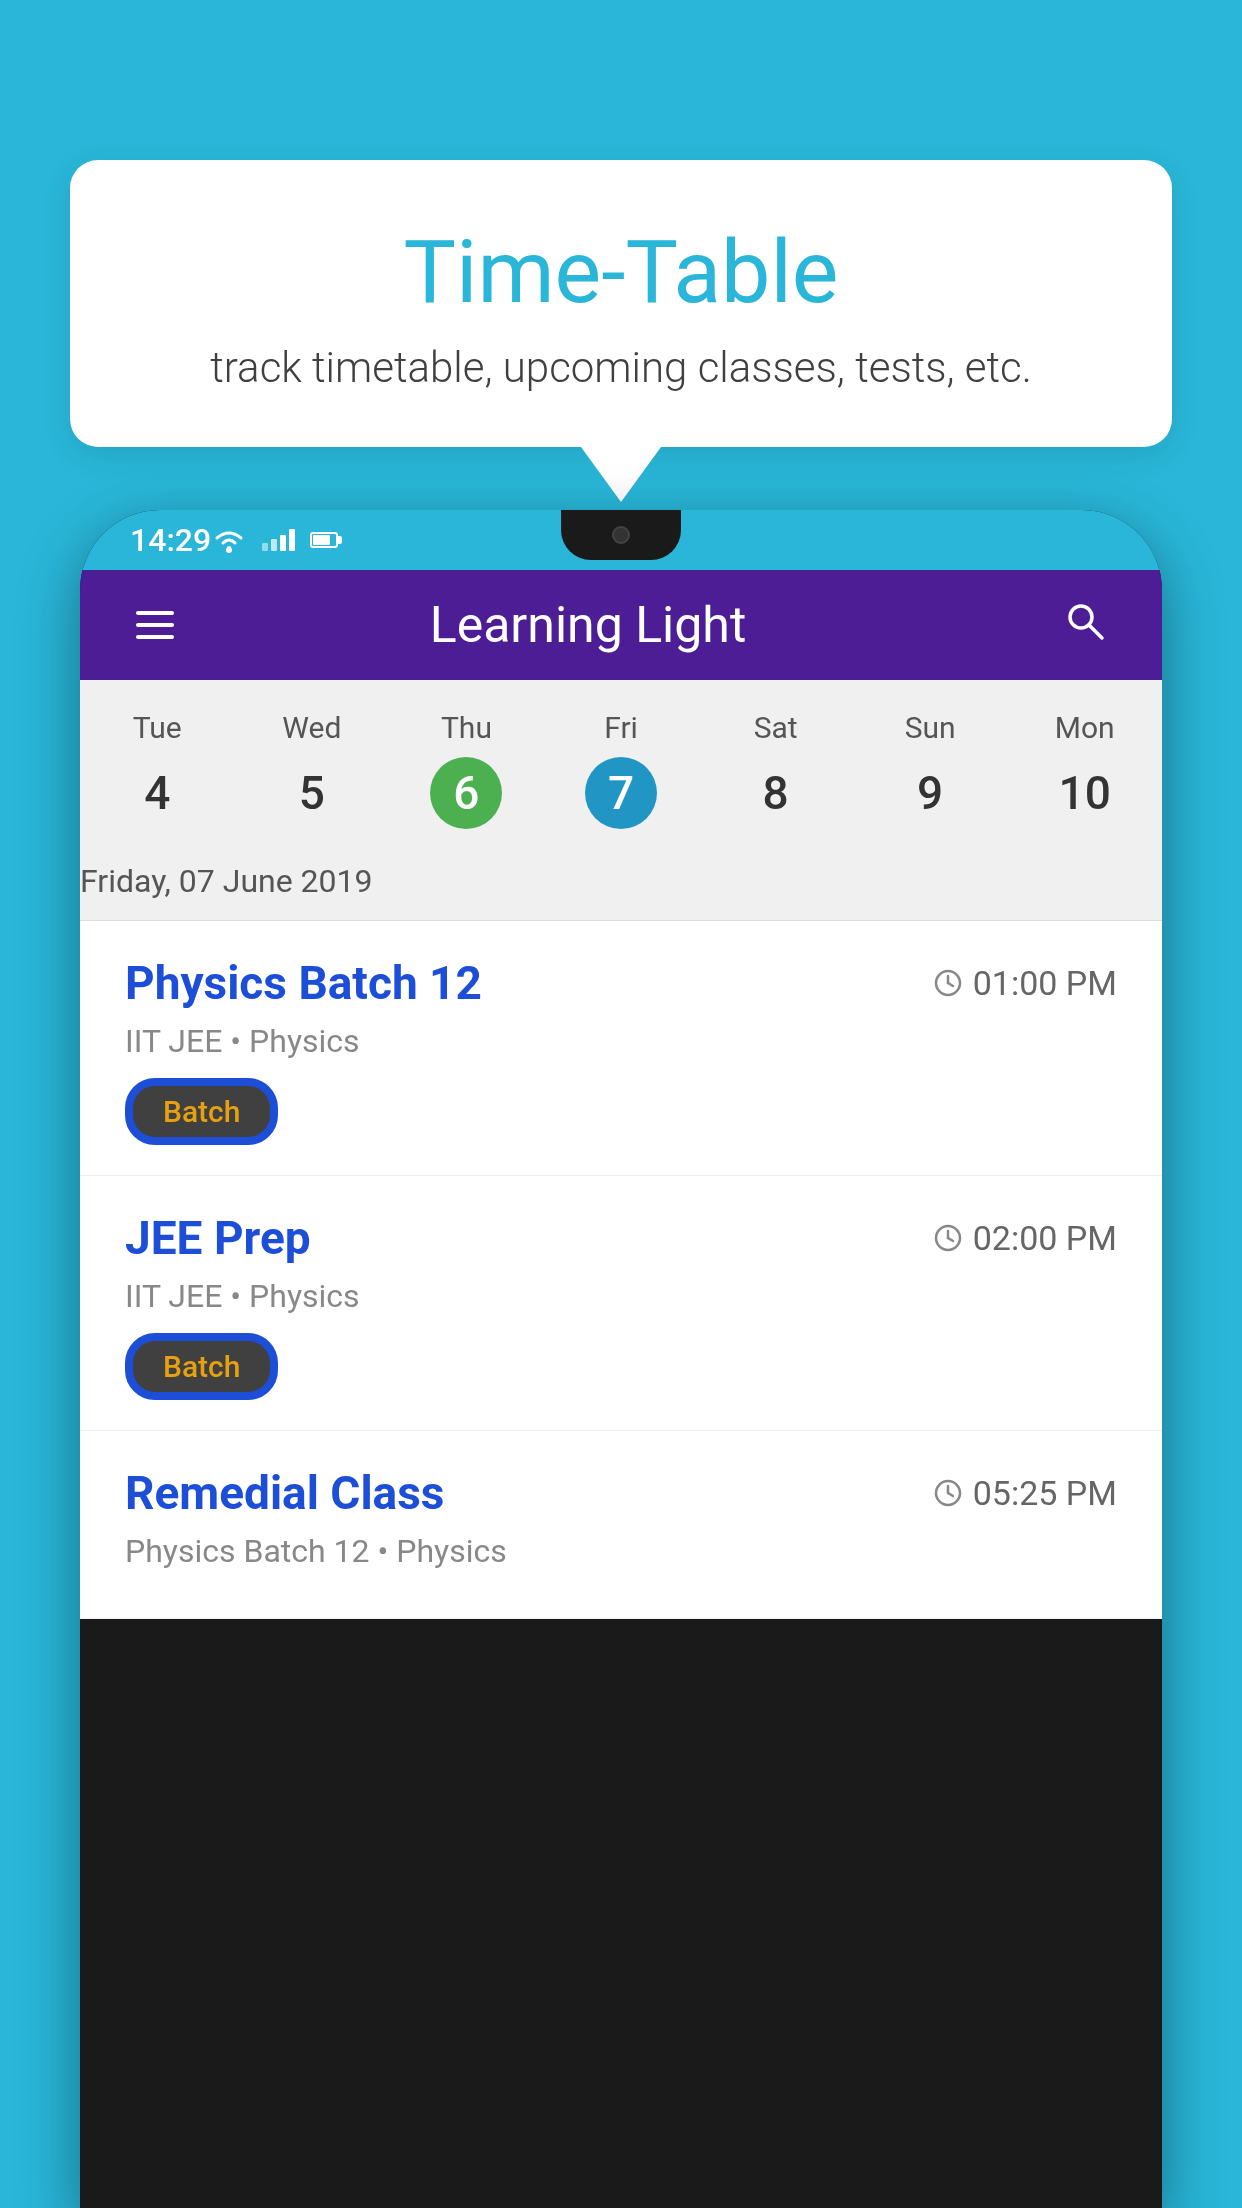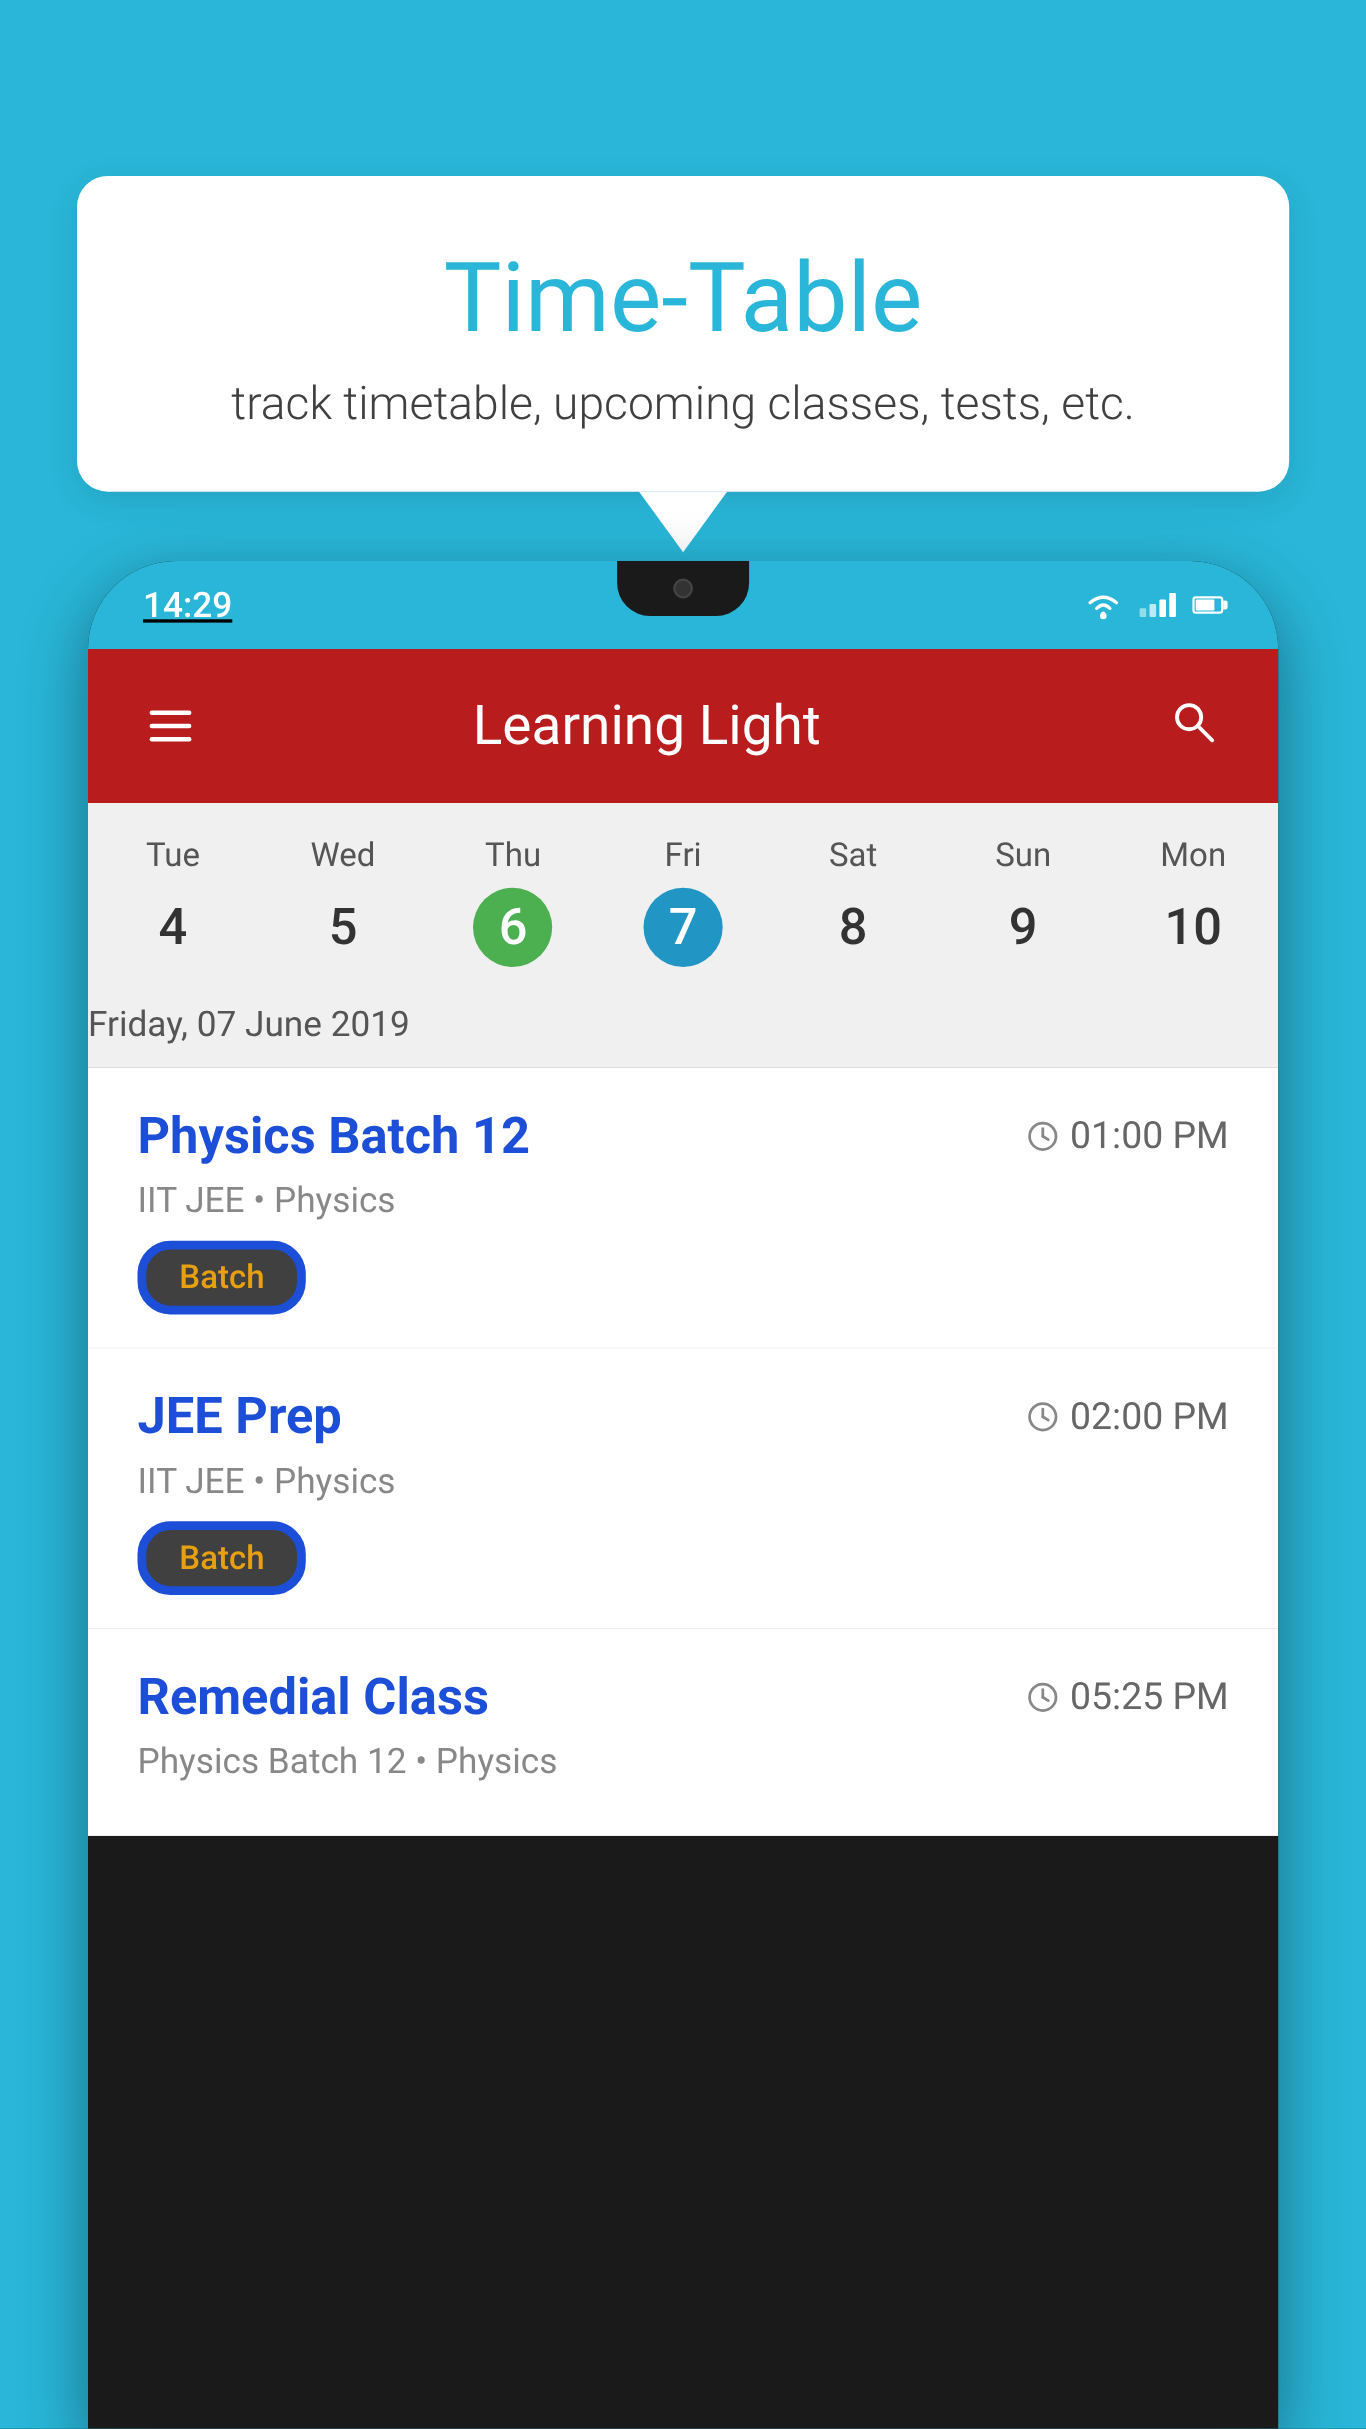--- a/index.html
+++ b/index.html
@@ -61,27 +61,25 @@
       background: #1a1a1a;
       border-radius: 80px 80px 0 0;
       padding: 0;
       overflow: hidden;
       box-shadow: 0 20px 60px rgba(0,0,0,0.4);
     }
 
     
     .phone-top-bar {
       background: #29b6d8;
-      height: 80px;
-      display: flex;
-      align-items: center;
-      justify-content: space-between;
+      height: 60px;
+      display: flex;
+      align-items: center;
       padding: 0 50px;
       position: relative;
-      text-decoration: underline;
     }
 
     .status-time {
       color: white;
       font-size: 32px;
       font-weight: 500;
     }
 
     .status-icons {
       display: flex;
@@ -107,22 +105,22 @@
     .camera-dot {
       width: 18px;
       height: 18px;
       background: #333;
       border-radius: 50%;
       border: 2px solid #444;
     }
 
     
     .app-bar {
-      background: #b91c1c;
-      height: 140px;
+      background: #4c1d95;
+      height: 110px;
       display: flex;
       align-items: center;
       padding: 0 56px;
       gap: 30px;
     }
 
     .hamburger-icon {
       color: white;
       font-size: 42px;
       display: flex;

